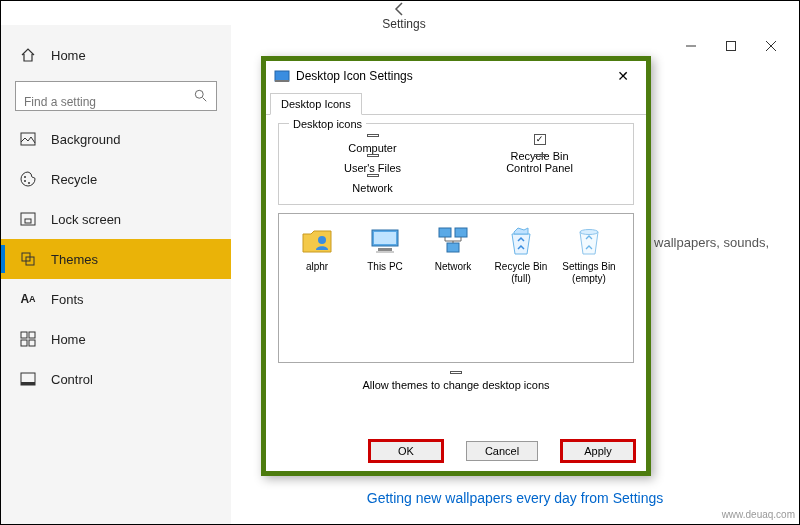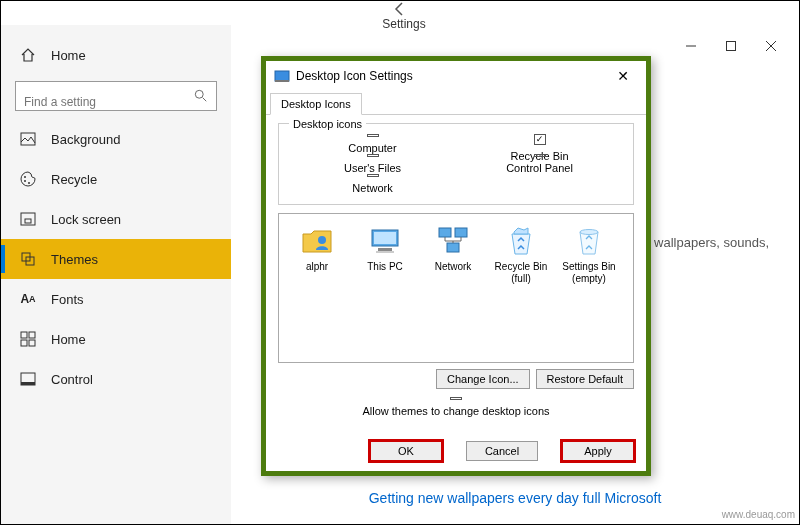--- a/index.html
+++ b/index.html
@@ -163,21 +163,21 @@
             <rect x="1" y="11" width="14" height="3" fill="#333"></rect>
           </svg>
         </span>
       <span>Control</span>
     </div>
   </div>
 
   <div class="content">
     <div class="bigletter">Tl</div>
     <div class="snip" style="text-align:right">ombine wallpapers, sounds,</div>
-    <div class="link" style="position:absolute;bottom:18px;left:0;right:0">Getting new wallpapers every day full Microsoft</div>
+    <div class="link" style="position:absolute;bottom:18px;left:0;right:0">Getting new wallpapers every day from Settings</div>
   </div>
 </div>
 
 <div class="dialog">
   <div class="dtitle">
     <span class="dicon">
         <svg width="16" height="16">
           <rect x="1" y="3" width="14" height="10" fill="#3a8de0" stroke="#2365a8"></rect>
           <rect x="1" y="12" width="14" height="2" fill="#777"></rect>
         </svg>
@@ -270,24 +270,20 @@
             <svg width="34" height="34" viewBox="0 0 34 34">
               <path d="M8 8 L26 8 L23 30 L11 30 Z" fill="#f2faff" stroke="#8cc4ec"></path>
               <ellipse cx="17" cy="8" rx="9" ry="2.5" fill="#d7eeff" stroke="#8cc4ec"></ellipse>
               <path d="M14 15 L17 12 L20 15 M17 22 L14 25 L17 22 L20 25" stroke="#6bb4e8" fill="none" stroke-width="1.3"></path>
             </svg>
           </div>
         <div>Settings Bin (empty)</div>
       </div>
     </div>
 
-    <div class="btnrow">
-      <div class="btn">Change Icon...</div>
-      <div class="btn">Restore Default</div>
-    </div>
 
     <label class="chk allow">
       <span class="box"></span>
       <span>Allow themes to change desktop icons</span>
     </label>
   </div>
   <div class="footer">
     <div class="btn hl">OK</div>
     <div class="btn">Cancel</div>
     <div class="btn hl">Apply</div>

